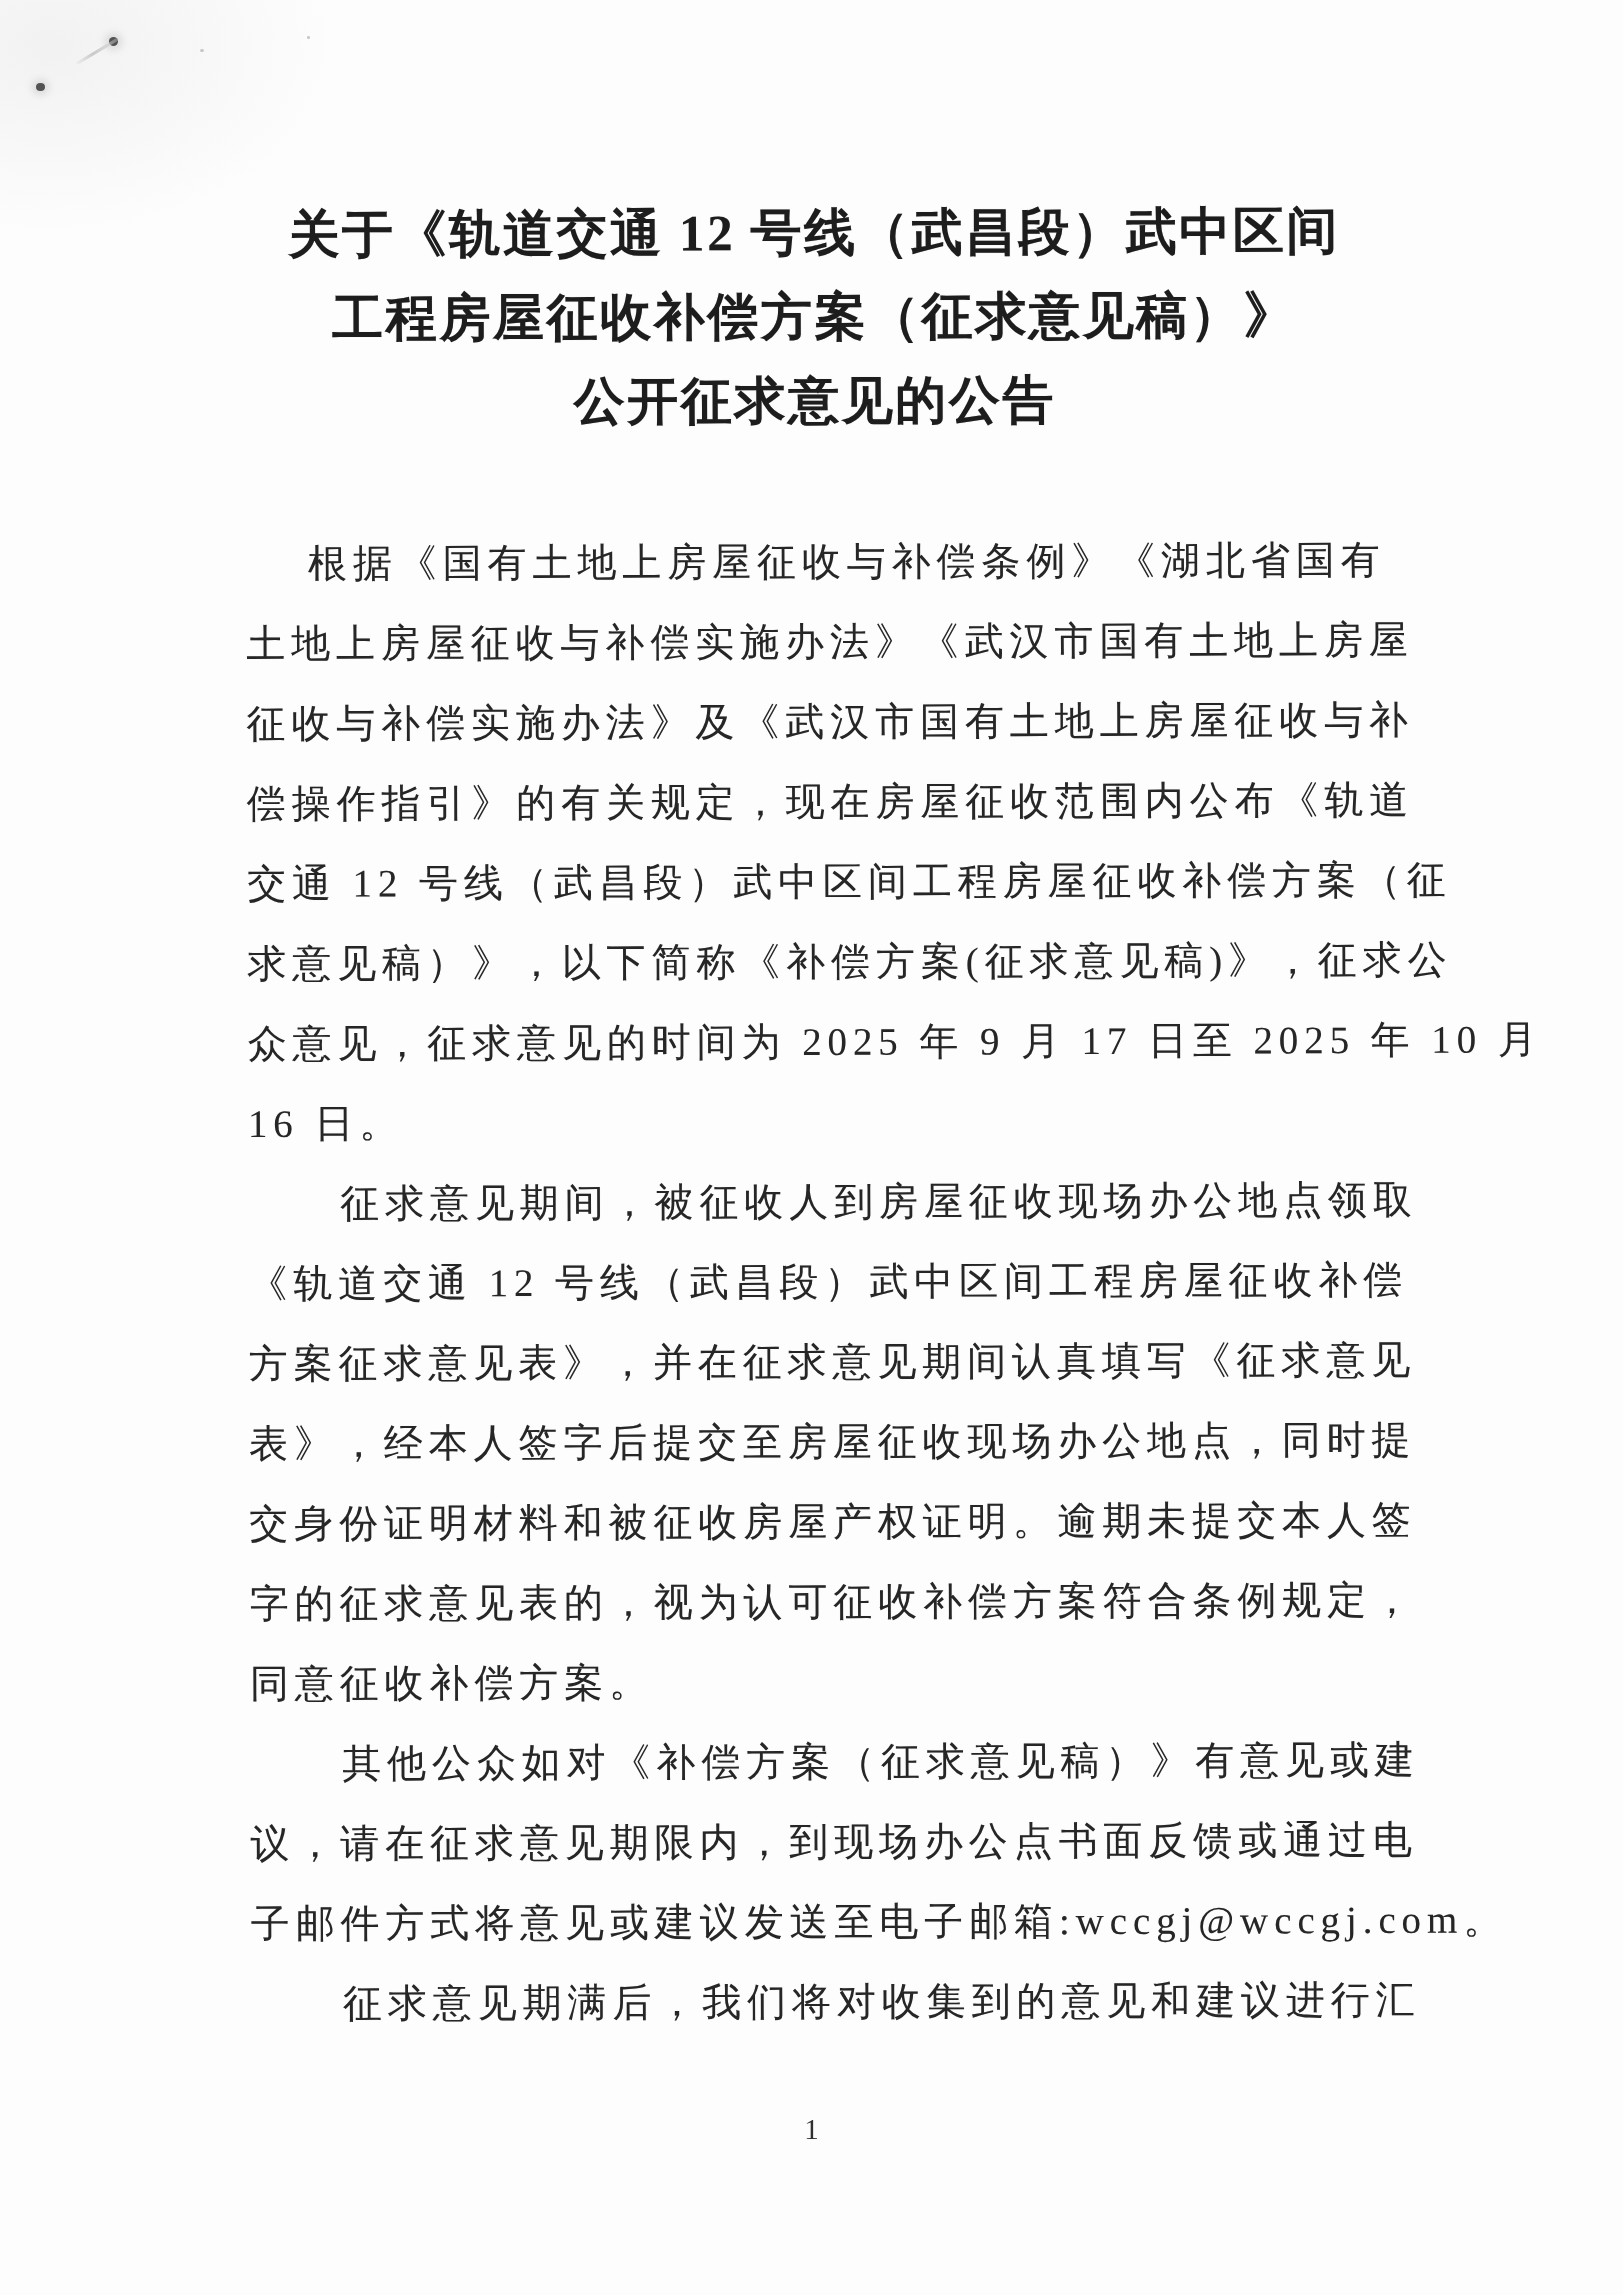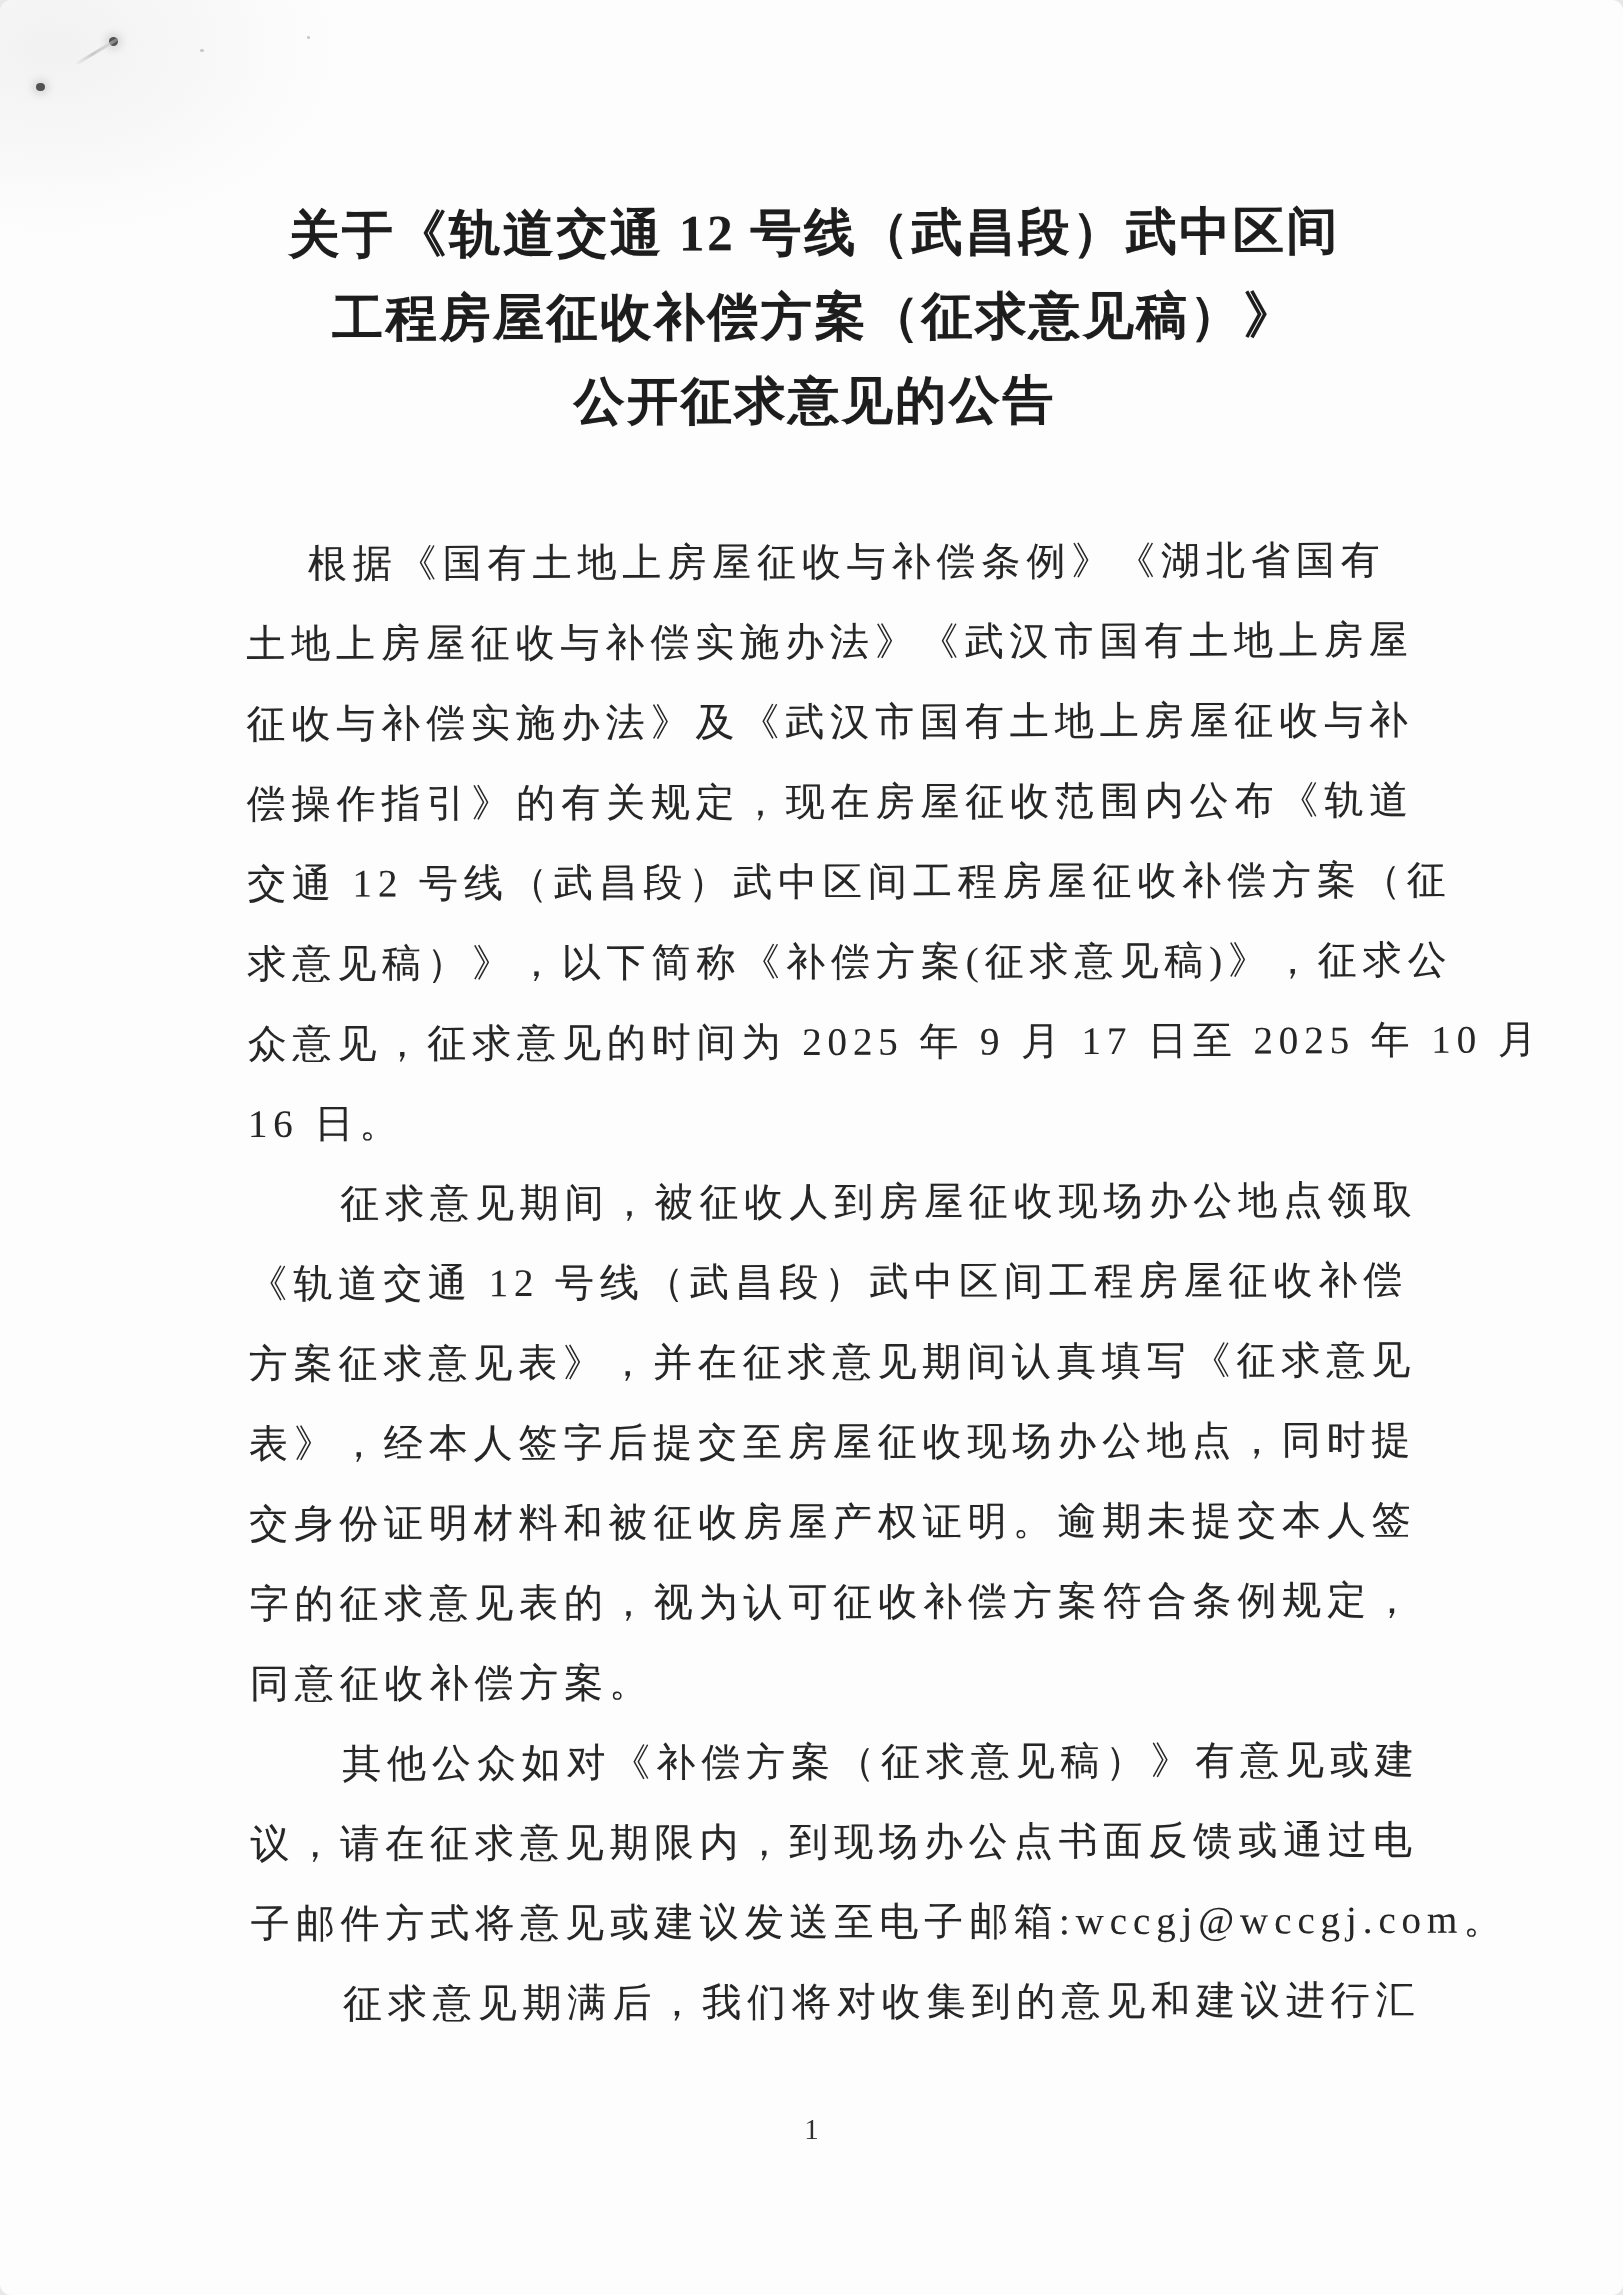--- a/index.html
+++ b/index.html
@@ -9,21 +9,20 @@
   }
   .page {
     position: relative;
     width: 1623px;
     height: 2295px;
     margin: 0 auto;
     background: #fdfdfd;
     overflow: hidden;
     color: #242424;
     font-family: "Liberation Serif", "DejaVu Serif", serif;
-    border-radius: 11px;
   }
   
   .corner-wash {
     position: absolute;
     left: 0; top: 0;
     width: 340px; height: 236px;
     background: radial-gradient(ellipse at 15% 20%, rgba(190,190,190,0.18), rgba(255,255,255,0) 70%);
     pointer-events: none;
   }
   

